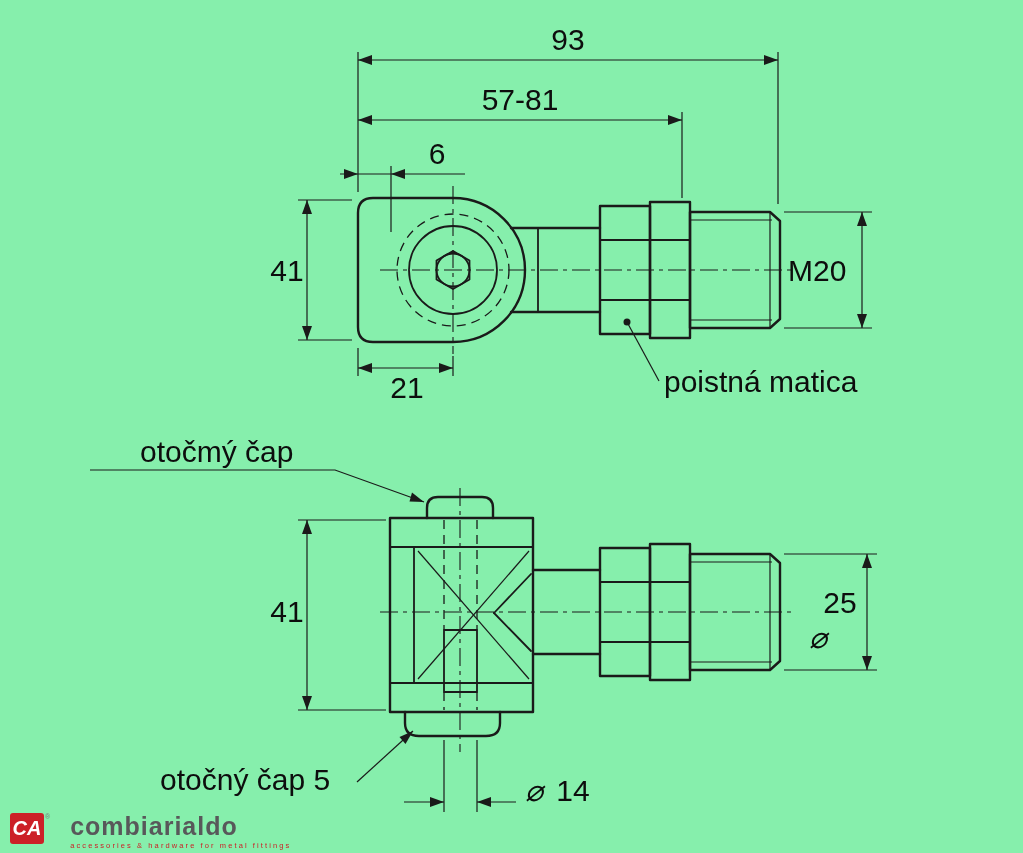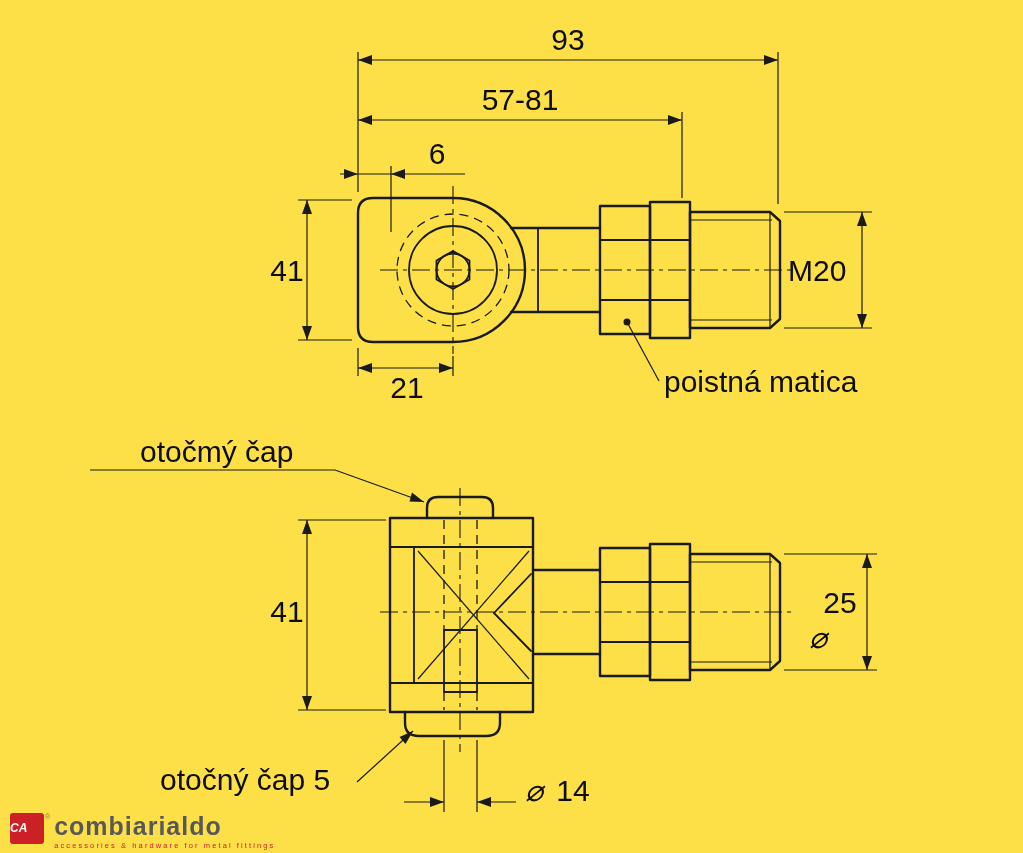--- a/index.html
+++ b/index.html
@@ -1,37 +1,37 @@
 <!DOCTYPE html>
 <html><head>
 <meta charset="utf-8">
 <style>
   html,body{margin:0;padding:0;background:#fff;}
-  .canvas{position:relative;width:1023px;height:853px;background:#fde047;overflow:hidden;
+  .canvas{position:relative;width:1023px;height:853px;background:#86efac;overflow:hidden;
           font-family:"Liberation Sans",sans-serif;}
   svg{position:absolute;top:0;left:0;}
 
   
   .obj  {fill:none;stroke:#1a1a1a;stroke-width:2.4;stroke-linecap:round;stroke-linejoin:round;}
   .obj2 {fill:none;stroke:#1a1a1a;stroke-width:1.8;stroke-linecap:round;stroke-linejoin:round;}
   .thin {fill:none;stroke:#1a1a1a;stroke-width:1.2;}
   .cl   {fill:none;stroke:#1a1a1a;stroke-width:1.1;stroke-dasharray:18 5 4 5;}
   .hid  {fill:none;stroke:#1a1a1a;stroke-width:1.3;stroke-dasharray:9 6;}
   .arr  {fill:#1a1a1a;stroke:none;}
   .dot  {fill:#1a1a1a;stroke:none;}
   .dimtext{font-size:30px;font-family:"Liberation Sans",sans-serif;fill:#0d0d0d;}
   .sym {font-style:italic;}
 
   
   .logo{position:absolute;left:10px;bottom:4px;display:flex;align-items:flex-start;}
   .logo-mark{width:34px;height:31px;background:#cc2027;color:#ffffff;border-radius:3px;
-             display:flex;align-items:center;
-             font-weight:bold;font-style:italic;font-size:12px;line-height:1;}
+             display:flex;align-items:center;justify-content:center;
+             font-weight:bold;font-style:italic;font-size:20px;line-height:1;}
   .logo-reg{color:#7a7a7a;font-size:7px;margin:0 4px 0 1px;line-height:1;}
-  .logo-text{display:flex;flex-direction:column;}
+  .logo-text{display:flex;flex-direction:column;margin-left:16px;}
   .logo-name{color:#58585a;font-size:25px;font-weight:bold;letter-spacing:1px;line-height:1;margin-top:1px;}
   .logo-tagline{color:#cc2027;font-size:7.5px;letter-spacing:2.1px;margin-top:3px;line-height:1;text-align:right;}
 </style>
 </head>
 <body>
 
 <div class="canvas">
 
 <svg width="1023" height="853" viewBox="0 0 1023 853">
 

